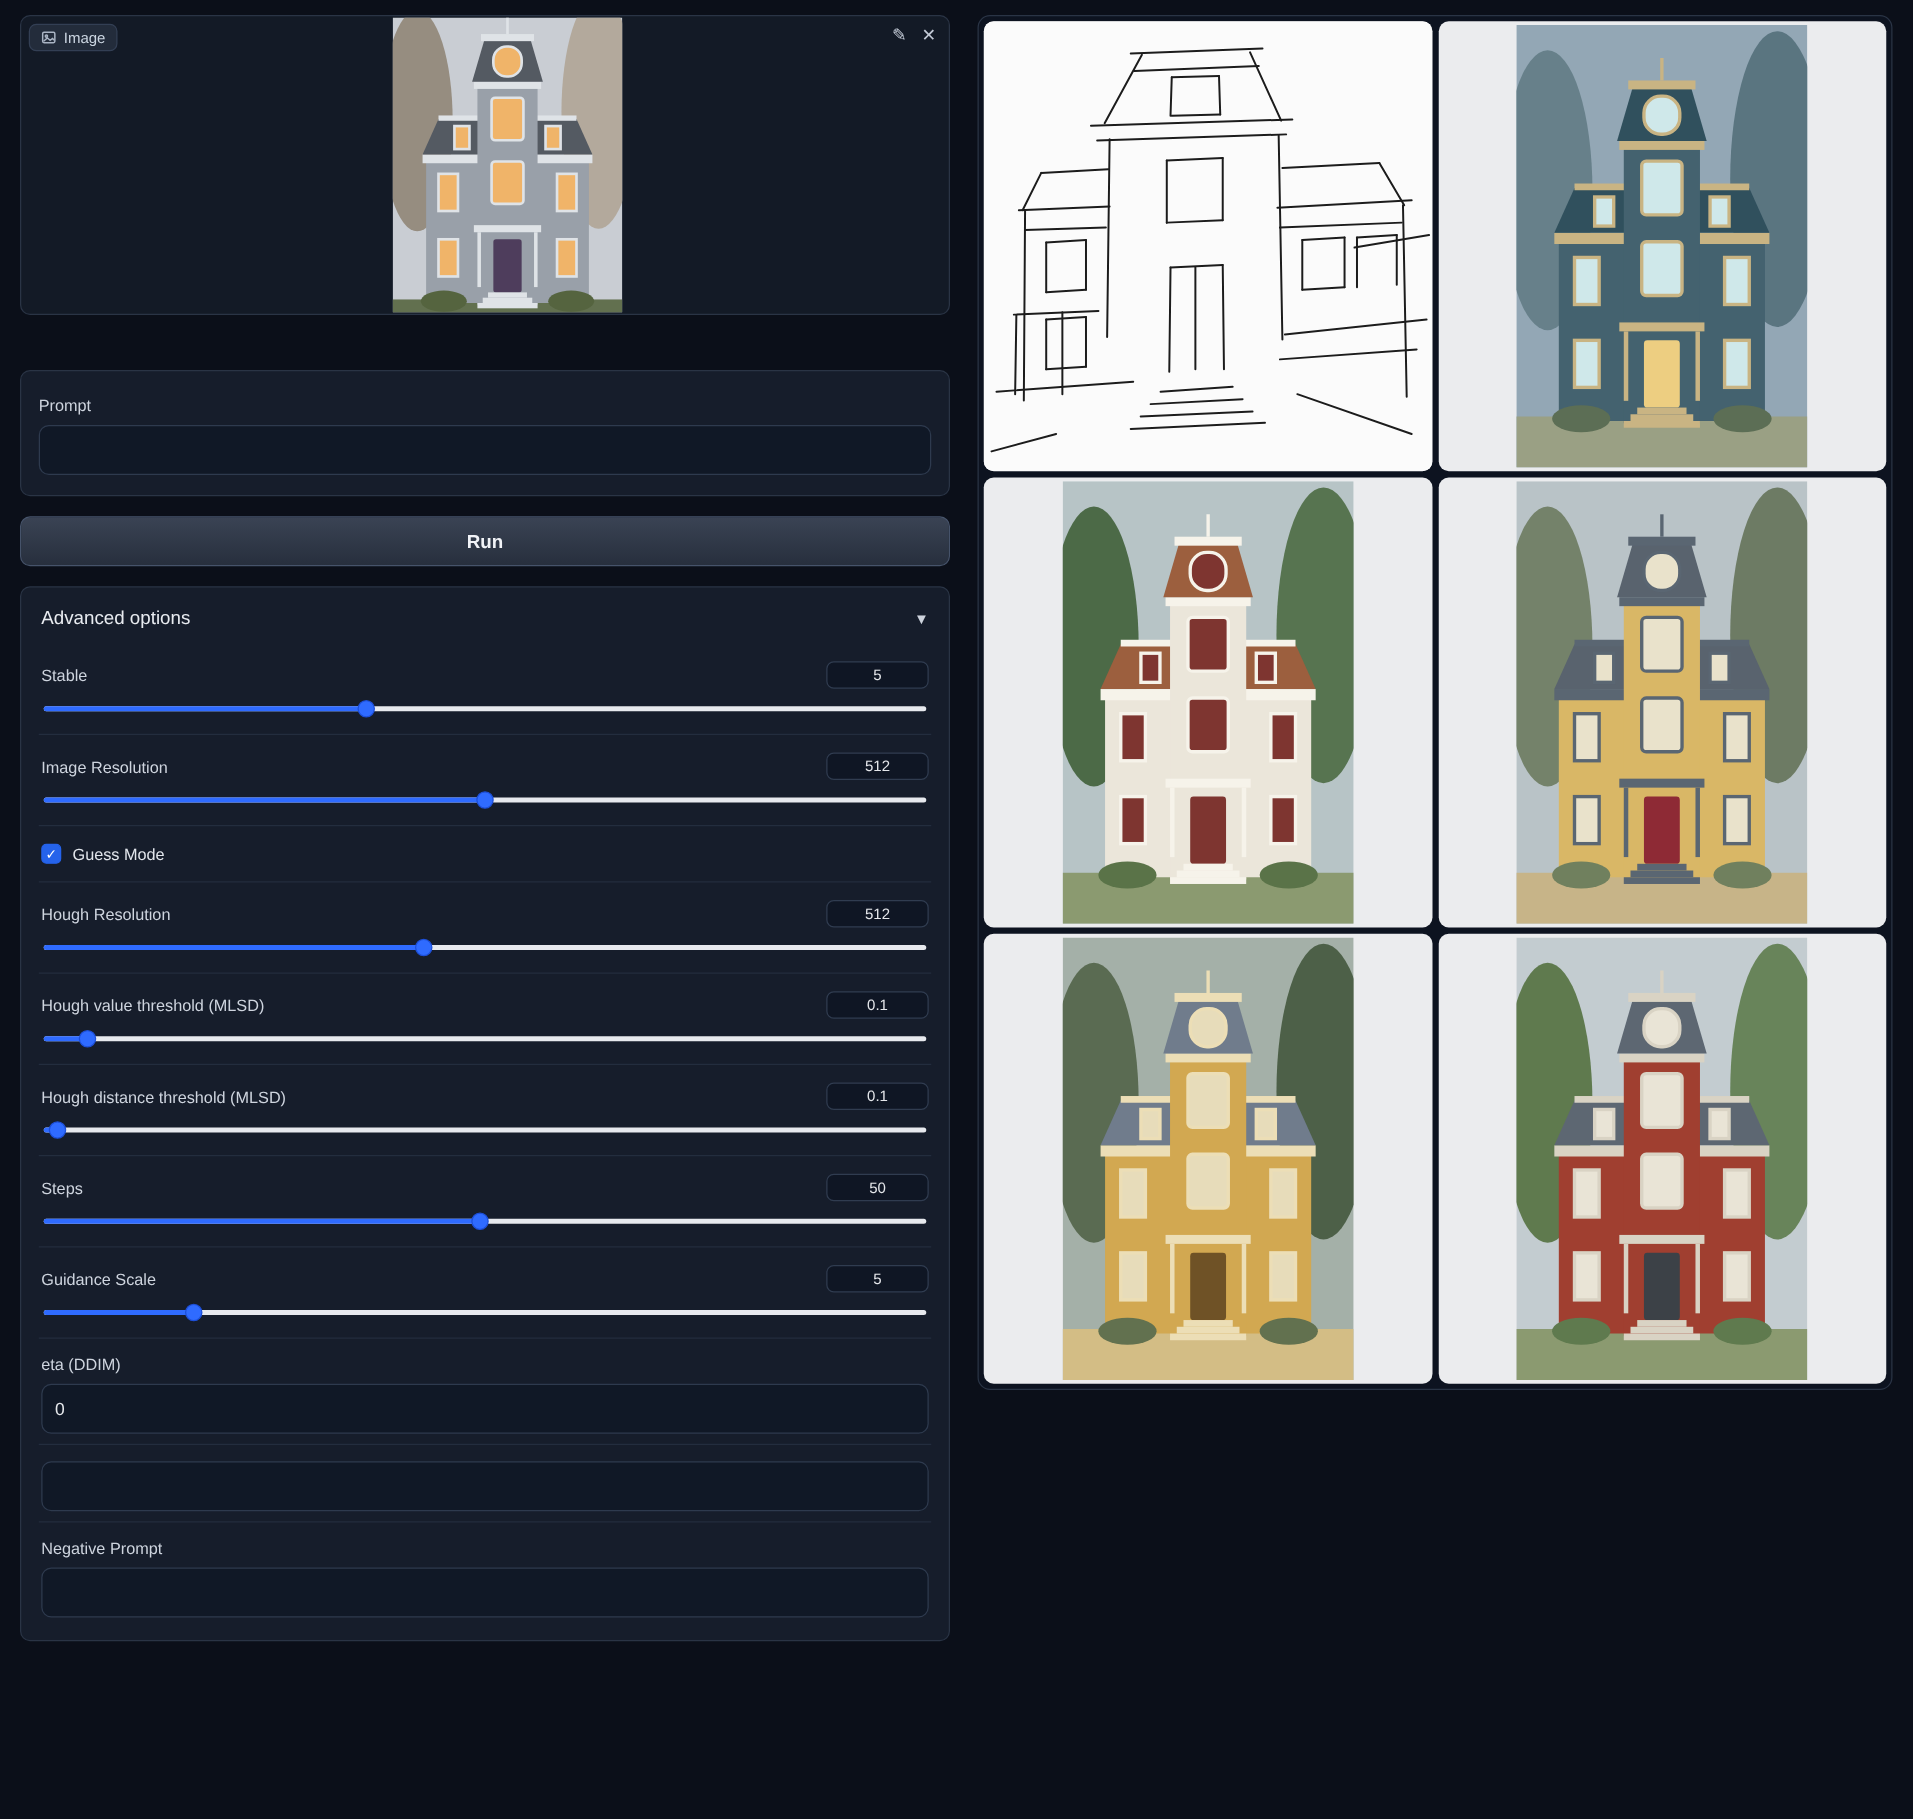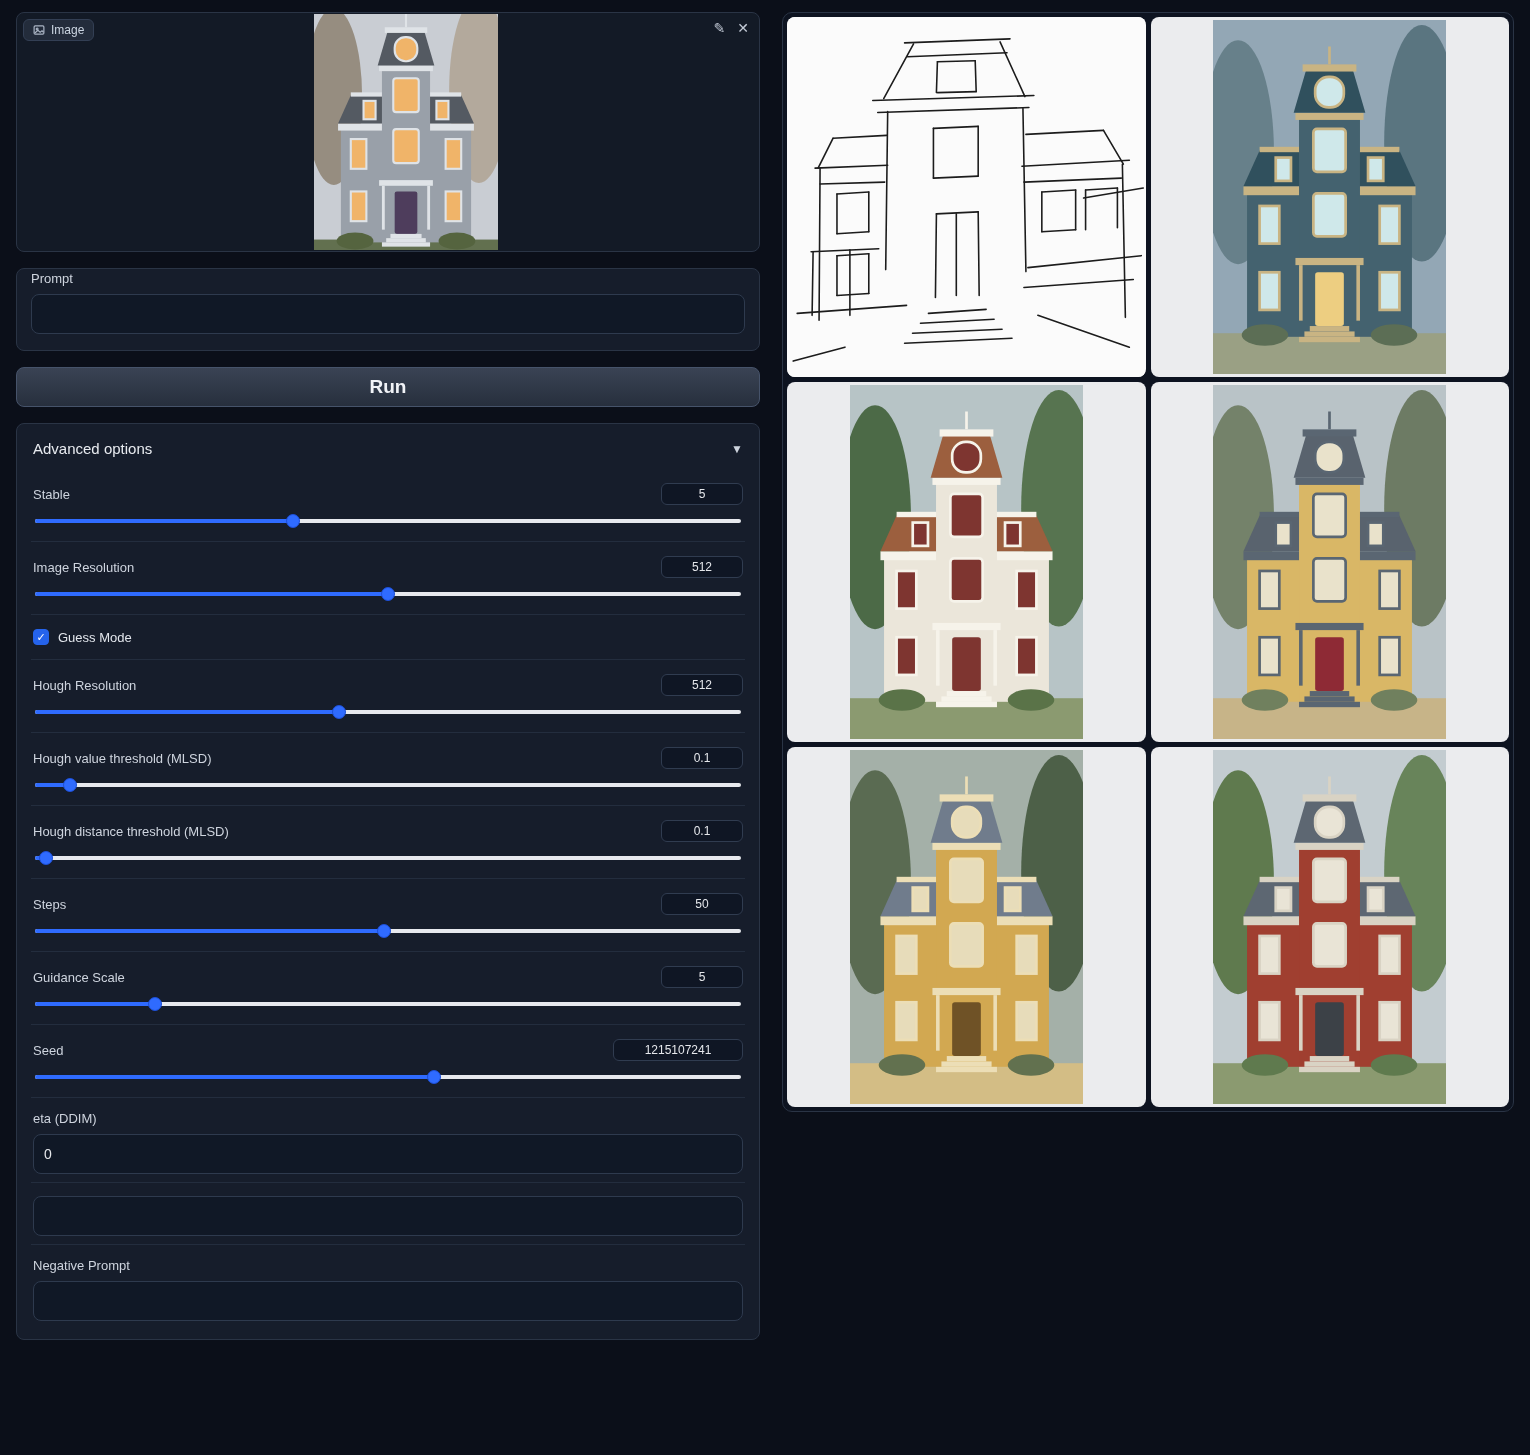--- a/index.html
+++ b/index.html
@@ -18,28 +18,28 @@
     display:flex; align-items:center; justify-content:center; margin-bottom:16px; }
   .img-tab { position:absolute; top:6px; left:6px; display:flex; gap:6px; align-items:center;
     background:#232c3b; border:1px solid #333f54; border-radius:6px; padding:3px 9px;
     font-size:12px; color:#cbd5e1; z-index:2; }
   .img-tab svg { width:12px; height:12px; stroke:#aab4c4; fill:none; stroke-width:1.6; }
   .panel-actions { position:absolute; top:8px; right:10px; display:flex; gap:12px; z-index:2; }
   .icon-btn { background:none; border:none; color:#c3cad6; font-size:14px; cursor:pointer; line-height:1; font-family:inherit; }
   svg.photo { width:184px; height:236px; display:block; }
 
   
-  .prompt-block { padding:2px 14px 16px; margin-bottom:16px; }
+  .prompt-block { padding:20px 14px 16px; margin-bottom:16px;margin-top:28px; }
   .field-label { font-size:13px; color:#ced4de; display:block; margin-bottom:8px; }
   .text-input { width:100%; height:40px; background:#101826; border:1px solid #2e3a4e;
     border-radius:8px; color:#e5e7eb; padding:0 10px; font-size:14px; font-family:inherit; }
 
   
   .run-btn { width:100%; height:40px; border-radius:8px; border:1px solid #46536a;
-    background:linear-gradient(180deg,#3a4354,#272f3d); color:#f1f3f7; font-size:19px;
+    background:linear-gradient(180deg,#3a4354,#272f3d); color:#f1f3f7; font-size:15px;
     font-weight:700; cursor:pointer; margin-bottom:16px; font-family:inherit; }
 
   
   .advanced { padding:14px 14px 10px; }
   .adv-header { display:flex; justify-content:space-between; align-items:center;
     font-size:15px; color:#e8ebf0; padding:2px 2px 12px; cursor:pointer; }
   .caret { font-size:12px; color:#cdd3dd; }
   .ctrl-row { padding:14px 2px 18px; border-top:1px solid #232d3e; }
   .ctrl-head { display:flex; justify-content:space-between; align-items:center; margin-bottom:14px; }
   .ctrl-head label { font-size:13px; color:#ced4de; }
@@ -239,30 +239,20 @@
           <div class="ctrl-head">
             <label>Guidance Scale</label>
             <div class="num-box">5</div>
           </div>
           <div class="track">
             <div class="fill" style="width: 17%;"></div>
             <div class="handle" style="left: 17%;"></div>
           </div>
         </div>
 
-        <div class="ctrl-row">
-          <div class="ctrl-head">
-            <label>Seed</label>
-            <div class="num-box" style="min-width:130px">1215107241</div>
-          </div>
-          <div class="track">
-            <div class="fill" style="width: 56.5%;"></div>
-            <div class="handle" style="left: 56.5%;"></div>
-          </div>
-        </div>
 
         <div class="input-row">
           <label class="field-label">eta (DDIM)</label>
           <input class="text-input" type="text" value="0" style="">
         </div>
 
         <div class="input-row">
           <input class="text-input" type="text" value="" style="">
         </div>
 

